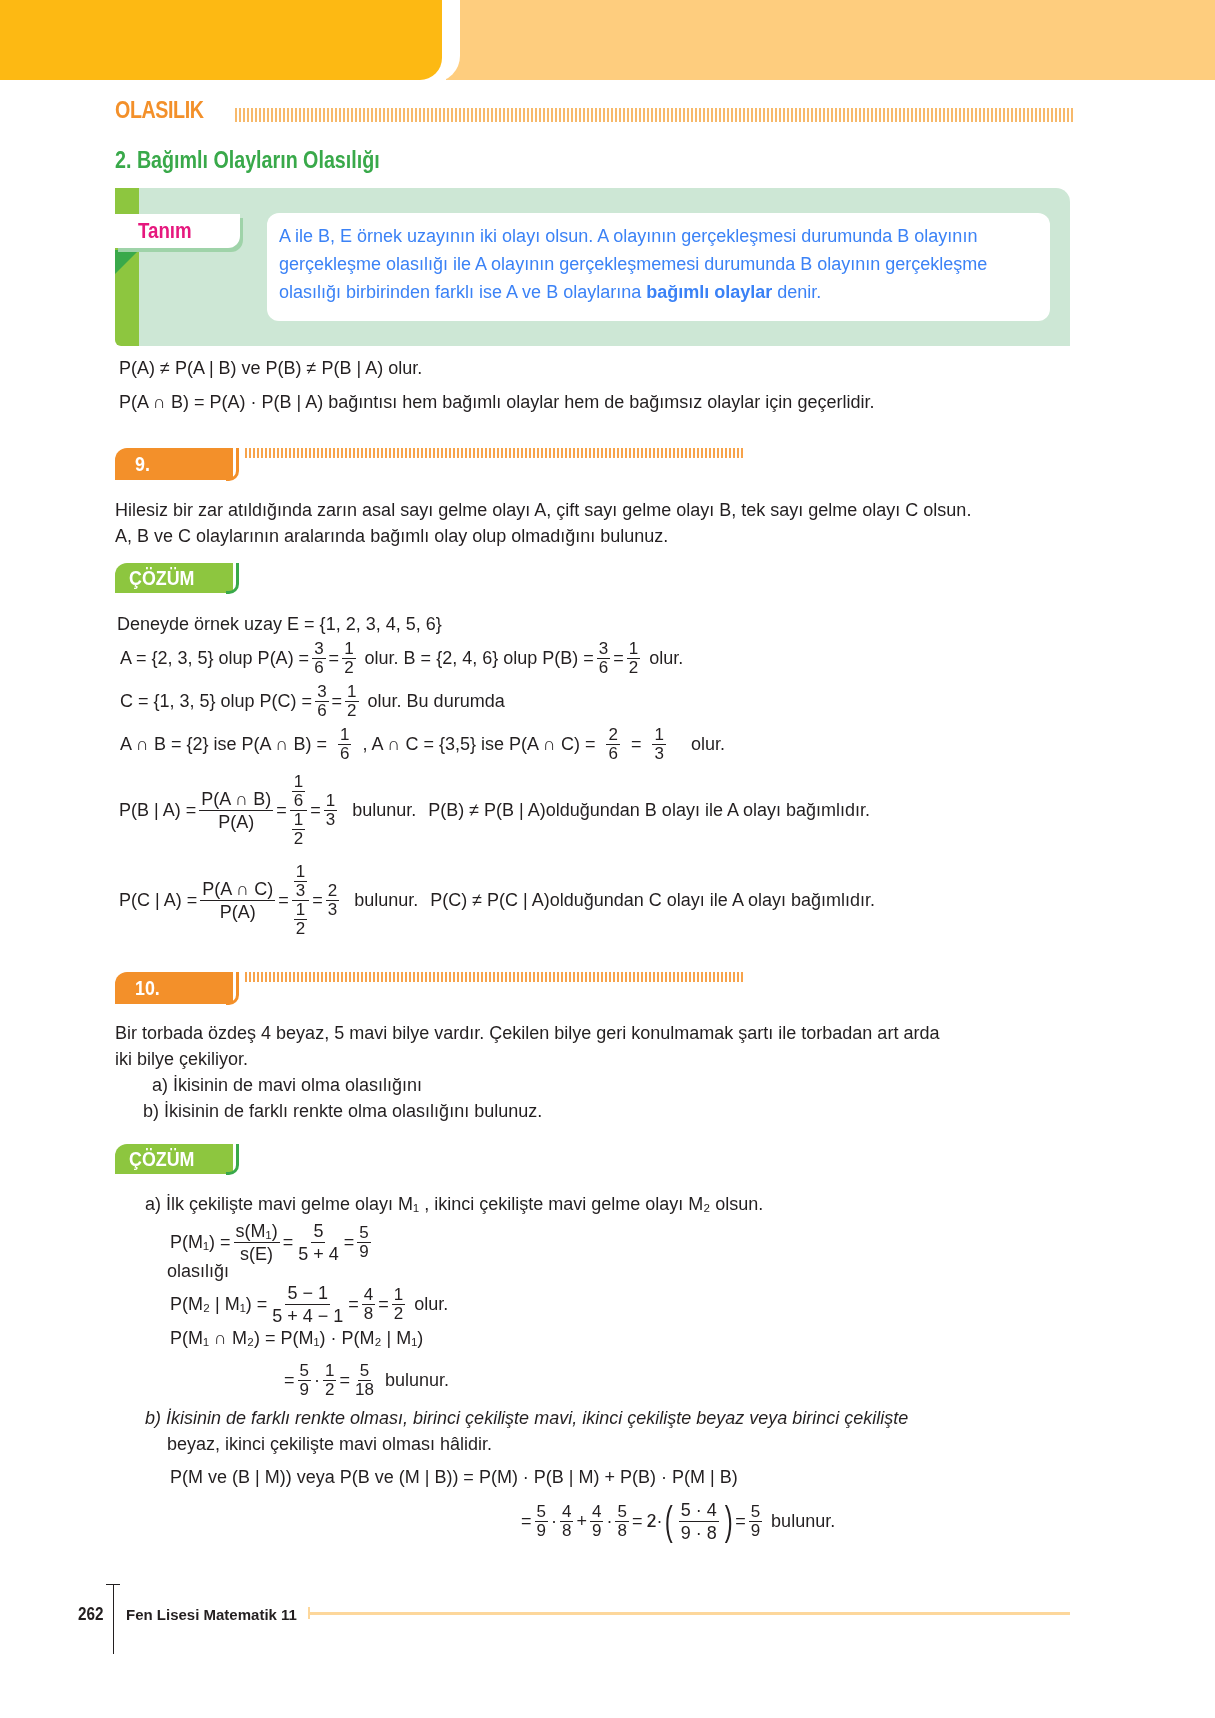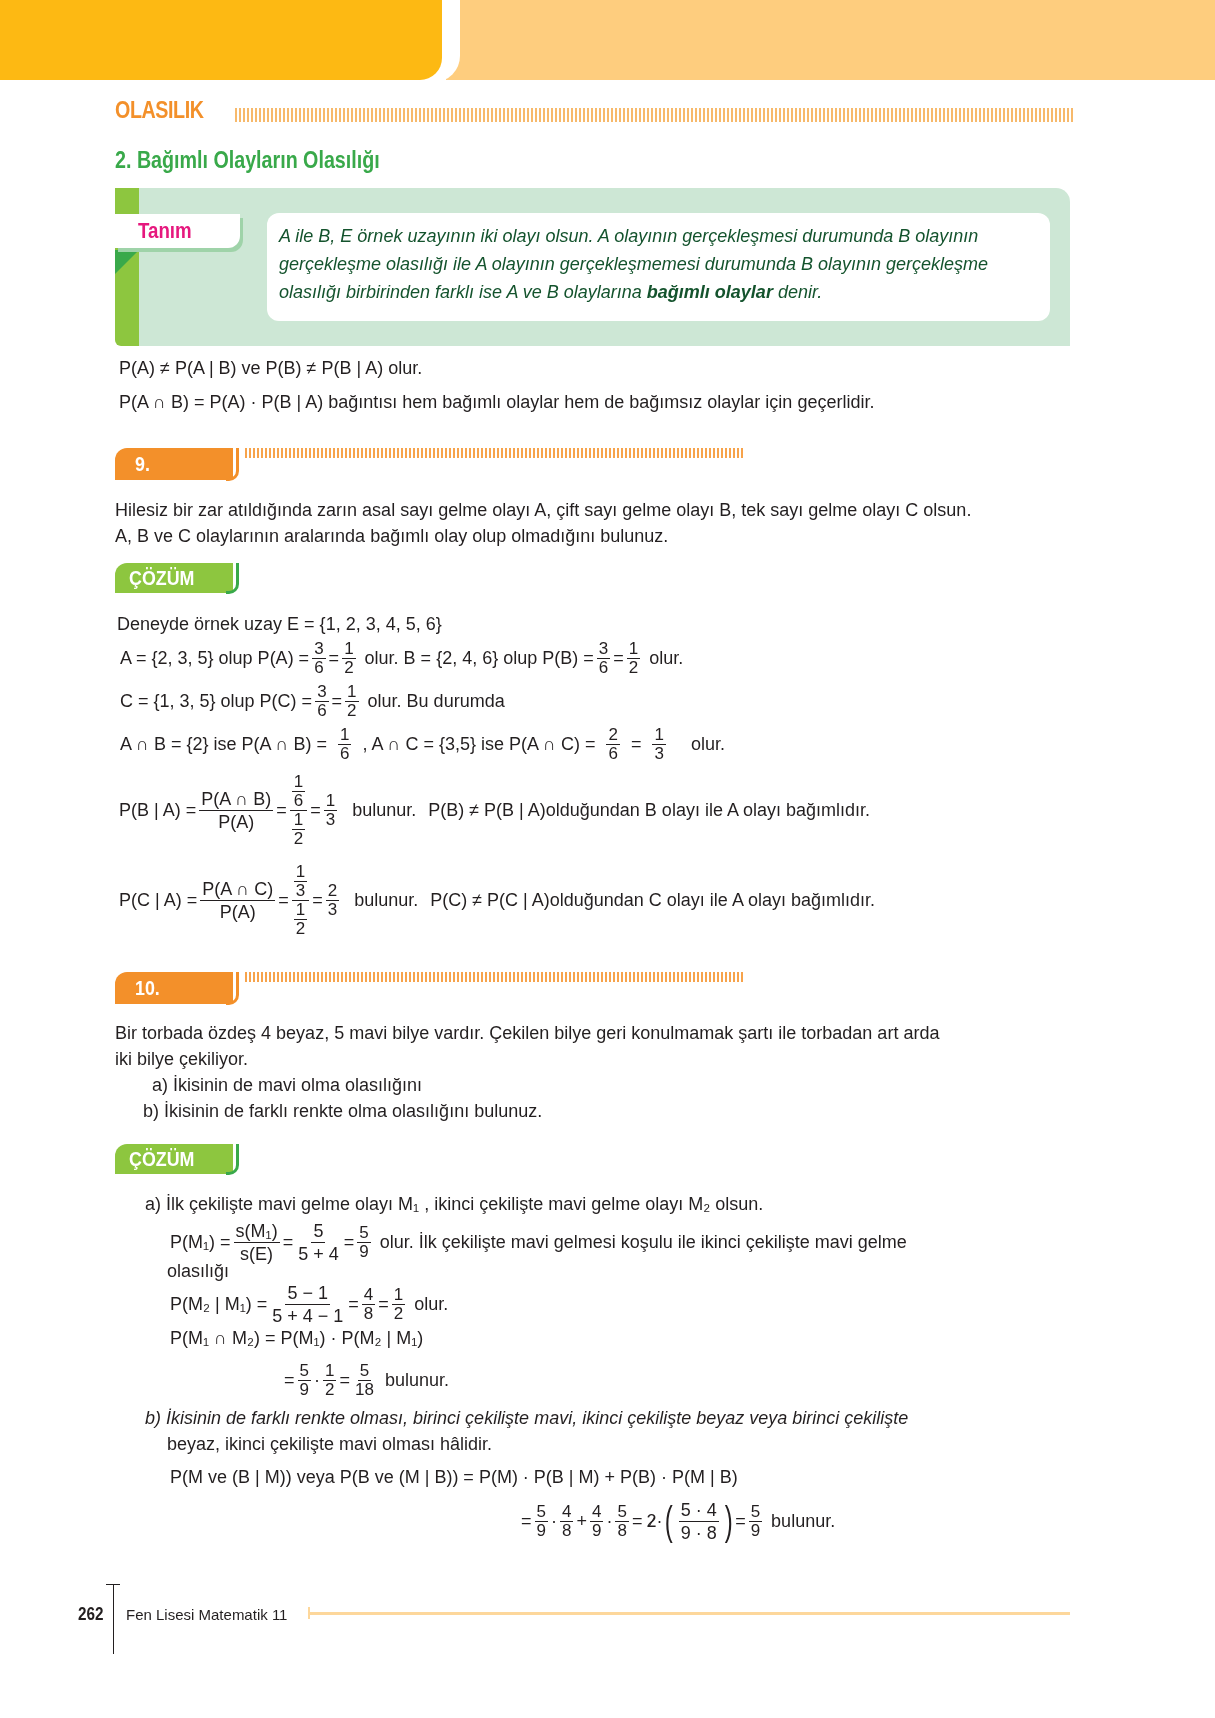--- a/index.html
+++ b/index.html
@@ -21,21 +21,21 @@
 
   .section-title { left: 115px; top: 146px; font-size: 24px; font-weight: bold; color: #39a94a; transform: scaleX(0.82); transform-origin: left; white-space: nowrap; }
 
   
   .def-box { left: 115px; top: 188px; width: 955px; height: 158px; background: #cde7d5; border-radius: 0 14px 0 14px; }
   .def-stripe { left: 115px; top: 188px; width: 24px; height: 158px; background: #8dc63f; border-bottom-left-radius: 6px; }
   .def-tri { left: 115px; top: 250px; width: 0; height: 0; border-top: 24px solid #39a94a; border-right: 24px solid transparent; }
   .def-tab { left: 115px; top: 214px; width: 125px; height: 34px; background: #ffffff; border-bottom-right-radius: 12px; box-shadow: 3px 4px 0 #9fd3a9; }
   .def-tab-label { left: 138px; top: 218px; font-size: 22px; font-weight: bold; color: #e6187e; transform: scaleX(0.85); transform-origin: left; }
   .def-card { left: 267px; top: 213px; width: 783px; height: 108px; background: #ffffff; border-radius: 12px; }
-  .def-text { left: 279px; top: 222px; width: 770px; font-size: 18px; line-height: 28px; color: #14532d; font-style: italic; }
+  .def-text { left: 279px; top: 222px; width: 770px; font-size: 18px; line-height: 28px; color: #3b82f6; }
   .def-text b { font-weight: bold; }
 
   .body-text { font-size: 18px; line-height: 26px; white-space: nowrap; color: #231f20; }
 
   
   .ex-badge { height: 32px; background: #f3902a; border-radius: 12px 0 0 0; color: #fff; font-weight: bold; font-size: 21px; padding-left: 20px; box-sizing: border-box; line-height: 32px; }
   .ex-badge span { display: inline-block; transform: scaleX(0.85); transform-origin: left; }
   .ex-curl { width: 10px; height: 30px; border-right: 3px solid #f3902a; border-bottom: 3px solid #f3902a; border-bottom-right-radius: 10px; }
   .ex-ticks { height: 10px; background: repeating-linear-gradient(90deg, #f7a34b 0 2px, transparent 2px 4px); }
   .sol-badge { height: 30px; background: #8dc63f; border-radius: 12px 0 0 0; color: #fff; font-weight: bold; font-size: 21px; padding-left: 14px; box-sizing: border-box; line-height: 30px; }
@@ -51,21 +51,21 @@
   .sp { display: inline-block; width: 6px; }
   .sp2 { display: inline-block; width: 12px; }
   .paren-big { font-size: 40px; line-height: 40px; font-weight: 200; transform: scaleX(0.6); display: inline-block; }
   .strike { position: relative; }
   .strike::after { content: ""; position: absolute; left: 1px; right: -1px; top: 50%; height: 1.2px; background: #231f20; transform: rotate(-60deg); }
 
   
   .foot-vline { left: 113px; top: 1584px; width: 1px; height: 70px; background: #231f20; }
   .foot-hline-top { left: 106px; top: 1584px; width: 14px; height: 1px; background: #231f20; }
   .page-num { left: 78px; top: 1604px; font-size: 18px; font-weight: bold; color: #231f20; transform: scaleX(0.85); transform-origin: left; }
-  .book-title { left: 126px; top: 1606px; font-size: 15px; color: #231f20; }
+  .book-title { left: 126px; top: 1606px; font-size: 15px; color: #231f20; font-weight: bold; }
   .foot-rule { left: 308px; top: 1612px; width: 762px; height: 3px; background: #fdd79b; }
   .foot-rule-cap { left: 308px; top: 1607px; width: 2px; height: 12px; background: #fdd79b; }
 </style>
 </head>
 <body>
 
 <div class="abs hdr-right"></div>
 <div class="abs hdr-gap"></div>
 <div class="abs hdr-left"></div>
 
@@ -240,21 +240,20 @@
   <span class="frac big">
       <span class="num">5</span>
       <span class="den">5 + 4</span>
     </span>
   <span>=</span>
   <span class="frac">
       <span class="num">5</span>
       <span class="den">9</span>
     </span>
   <span class="sp"></span>
-    <span>olur. İlk çekilişte mavi gelmesi koşulu ile ikinci çekilişte mavi gelme</span>
 </div>
 <div class="abs body-text" style="left:167px; top:1258px;">olasılığı</div>
 
 <div class="row" style="left:170px; top:1282px; height:44px;">
   <span>P(M₂ | M₁) =</span>
   <span class="frac big">
       <span class="num">5 − 1</span>
       <span class="den">5 + 4 − 1</span>
     </span>
   <span>=</span>

